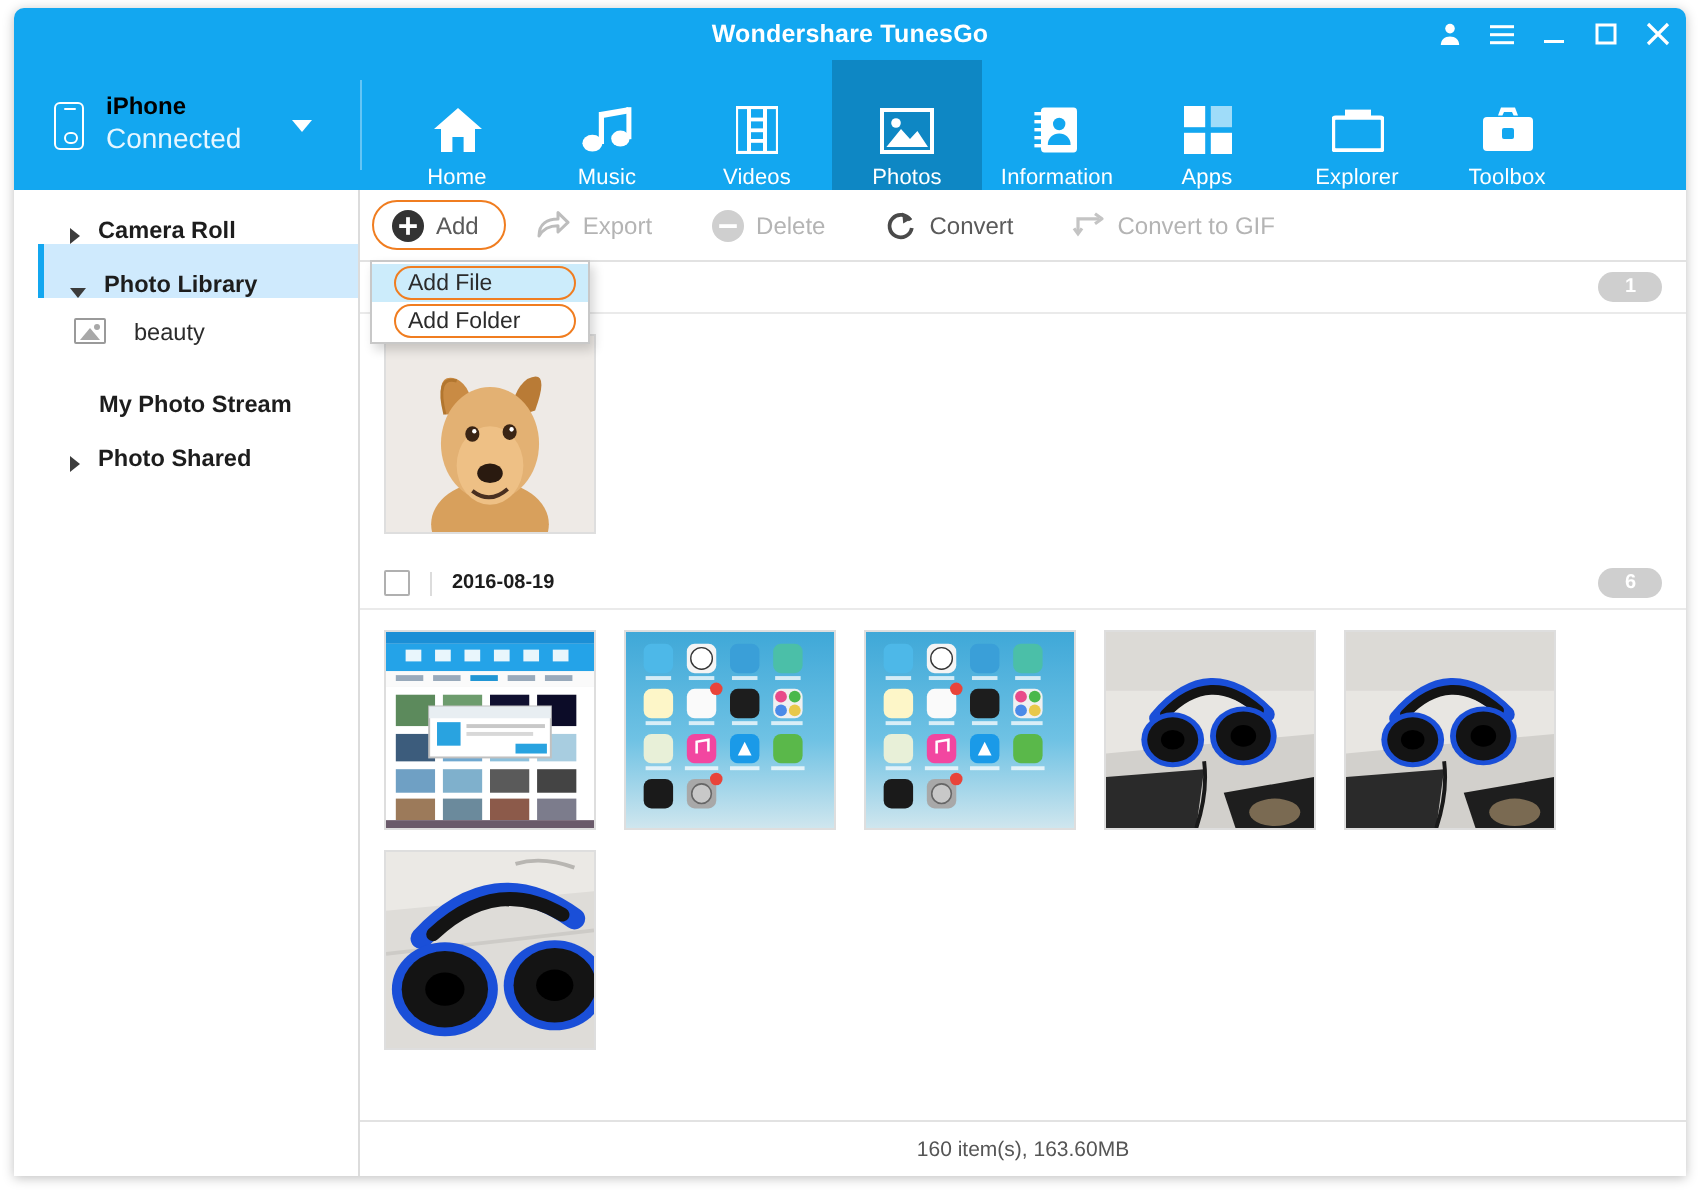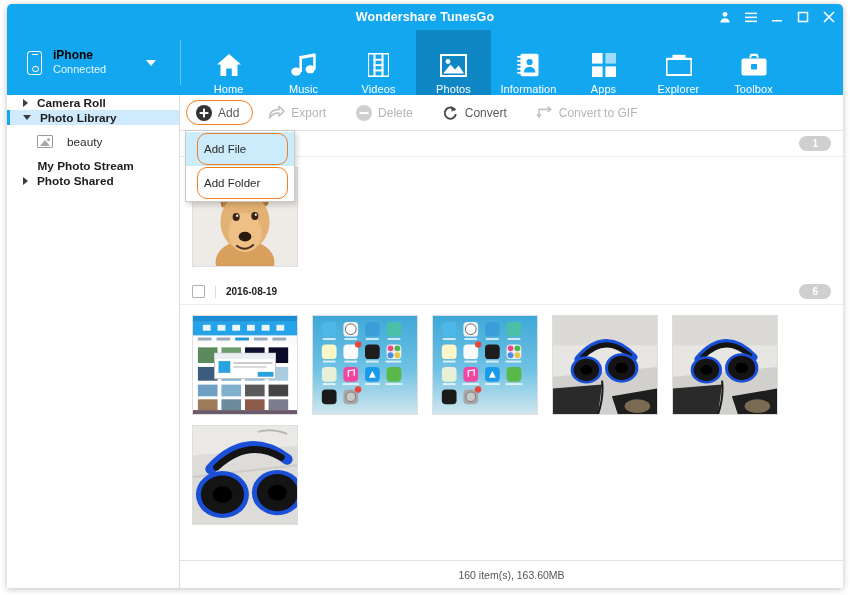--- a/index.html
+++ b/index.html
@@ -95,21 +95,21 @@
   .phone-icon::after {
     content: "";
     position: absolute;
     left: 4.3px; bottom: 1.5px;
     width: 4.5px; height: 4.5px;
     border: 1.2px solid #ffffff;
     border-radius: 50%;
   }
   .device-text { margin-left: 11px; line-height: 1.25; }
   .device-name { color: #000000; font-size: 12px; font-weight: bold; }
-  .device-status { color: #e6f6ff; font-size: 11px; }
+  .device-status { color: #e6f6ff; font-size: 14px; }
   .device-caret {
     position: absolute;
     right: 25px; top: 50%;
     transform: translateY(-50%);
     width: 0; height: 0;
     border-left: 5.5px solid transparent;
     border-right: 5.5px solid transparent;
     border-top: 6px solid #ffffff;
   }
 
@@ -168,21 +168,21 @@
     position: absolute;
     left: 185px; top: 130px;
     width: 110px;
     background: #ffffff;
     border: 1px solid #c8c8c8;
     box-shadow: 2px 3px 5px rgba(0,0,0,.16);
     z-index: 40;
     padding: 1px 0;
   }
   .dd-item {
-    height: 34px;
+    height: 19px;
     display: flex;
     align-items: center;
     padding-left: 18px;
     font-size: 11.5px;
     color: #2b2b2b;
     cursor: pointer;
     position: relative;
   }
   .dd-item.hover { background: #ccecfb; }
   .dd-ring {
@@ -195,29 +195,30 @@
 
   
   .sidebar {
     position: absolute;
     left: 7px; top: 95px;
     width: 173px; bottom: 7px;
     background: #ffffff;
     border-right: 1px solid #dcdcdc;
   }
   .side-item {
-    height: 15px;
-    display: flex;
-    align-items: center;
+    height: 27px;
+    display: flex;
+    align-items: flex-end;
     padding-left: 16px;
     font-size: 11.8px;
     font-weight: bold;
     color: #1d1d1d;
     cursor: pointer;
     position: relative;
+    margin-left: 12px;
   }
   .side-item.selected { background: #cfeafd; }
   .side-item.selected::before {
     content: "";
     position: absolute;
     left: 0; top: 0; bottom: 0;
     width: 3px;
     background: #13a7f0;
   }
   .arrow-right {

